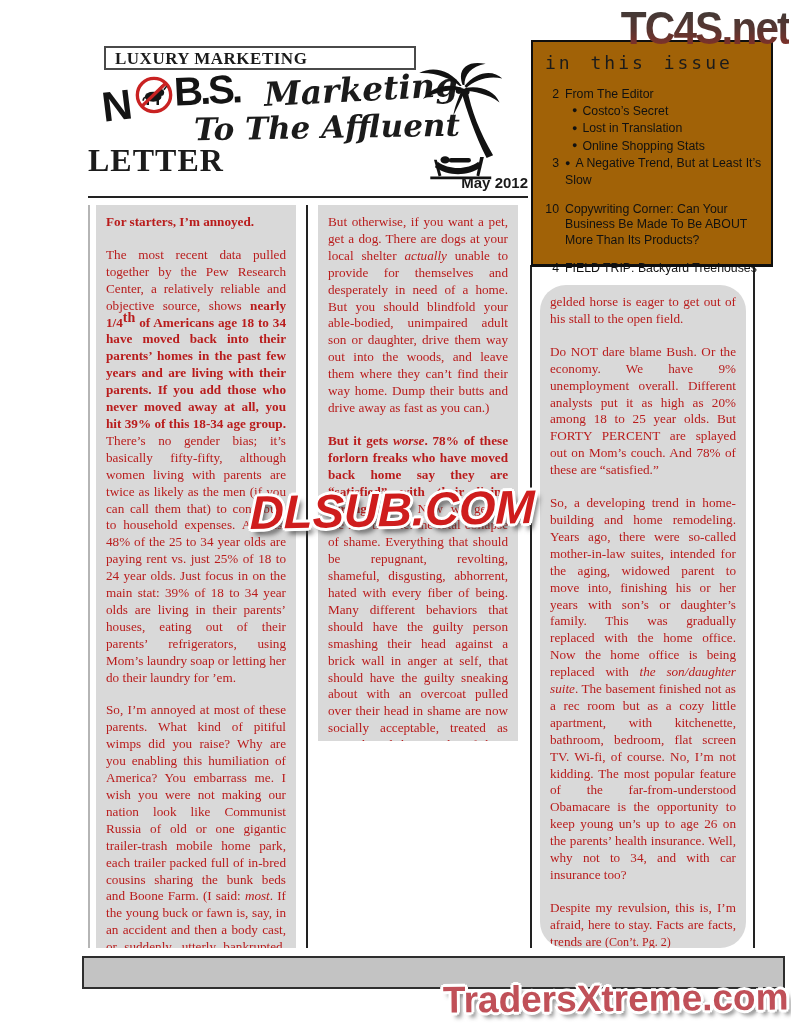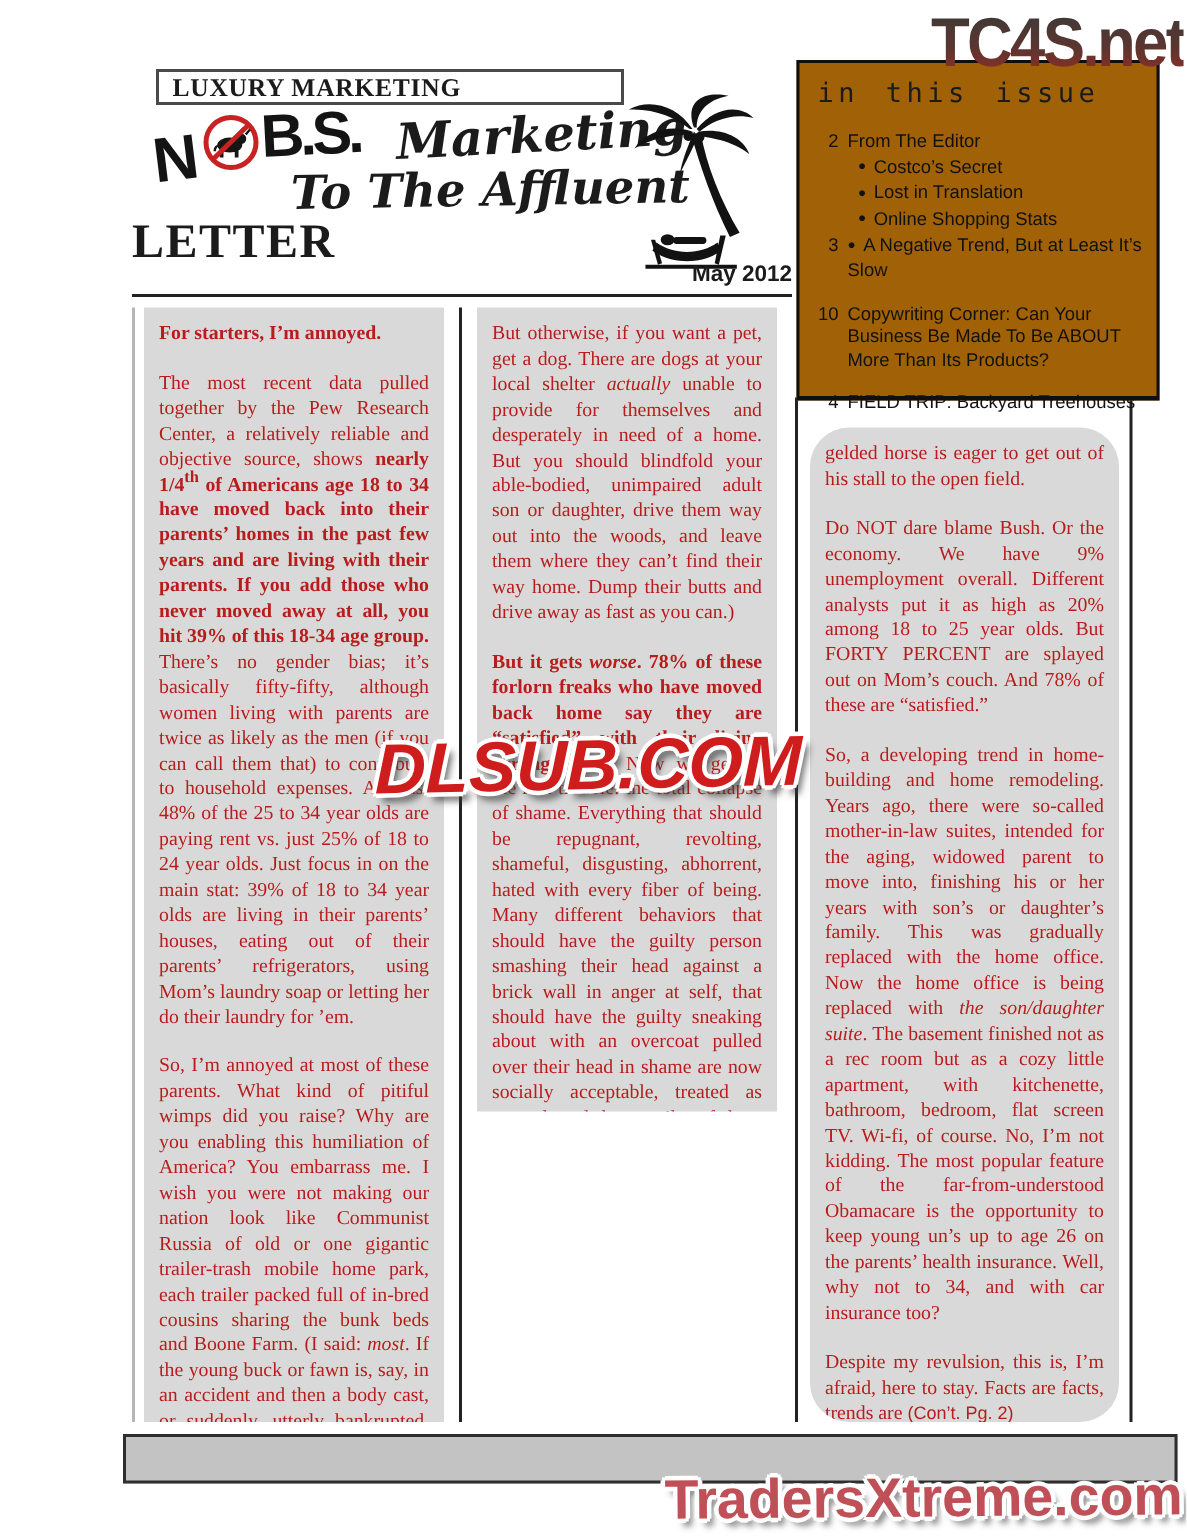--- a/index.html
+++ b/index.html
@@ -63,22 +63,22 @@
   .colbox{position:absolute;background:#d9d9d9;overflow:hidden;}
   #colbox-1{left:96px;top:205px;width:200px;height:743px;}
   #colbox-2{left:318px;top:205px;width:200px;height:536px;}
   #colbox-3{left:540px;top:285px;width:206px;height:663px;border-radius:26px;}
   .colinner{position:absolute;left:10px;right:10px;top:9px;bottom:6px;
     font-family:"Liberation Serif",serif;font-size:13.2px;line-height:16.9px;
     text-align:justify;hyphens:auto;-webkit-hyphens:auto;color:#b91c1c;}
   .para{margin:0 0 16px 0;}
   .para .b{font-weight:bold;}
   .para .i{font-style:italic;}
-  .para sup{font-size:11px;line-height:0;font-weight:bold;}
-  .para .sans-note{font-family:Liberation Sans, sans-serif;font-size:12px;}
+  .para sup{font-size:14px;line-height:0;font-weight:bold;}
+  .para .sans-note{font-family:Liberation Serif, serif;font-size:12px;}
   .vline{position:absolute;width:2px;background:#222;z-index:4;}
   #divider-1{left:306px;top:205px;height:743px;}
   #divider-2{left:530px;top:265px;height:683px;}
   #right-rule{left:753px;top:265px;height:683px;}
   #left-rule{left:88px;top:205px;height:743px;width:2px;background:#b5b5b5;position:absolute;}
 
   
   .footer-bar{position:absolute;left:82px;top:956px;width:703px;height:33px;
     background:#c3c3c3;border:2px solid #2e2e2e;box-sizing:border-box;}
 </style>

